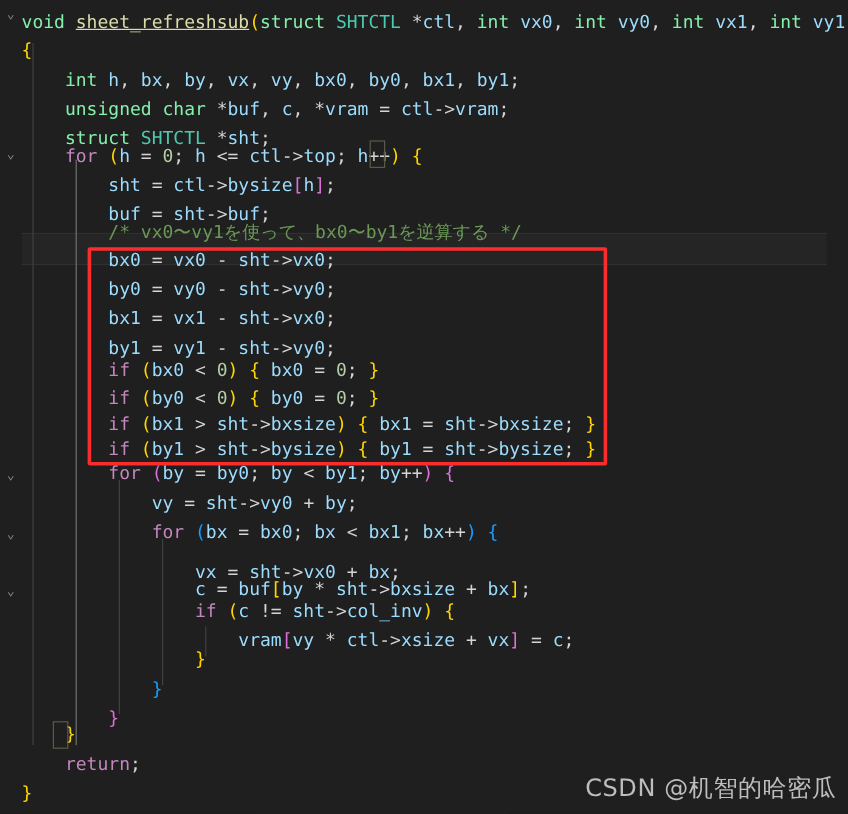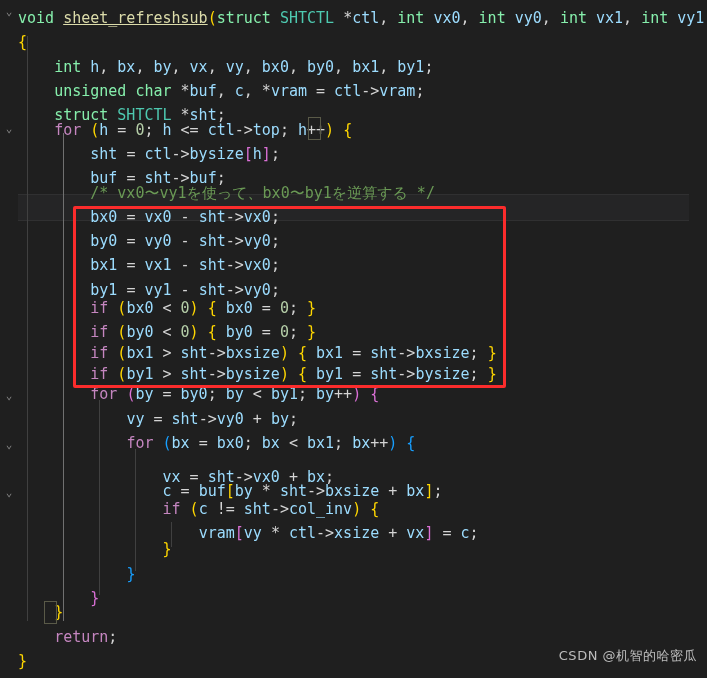--- a/index.html
+++ b/index.html
@@ -106,21 +106,21 @@
   .br1      { color: #da70d6; }
   .br2      { color: #179fff; }
   .cjk { font-family: "DejaVu Sans", "Liberation Sans", sans-serif; }
   
   #watermark {
     position: absolute;
     right: 10px;
     bottom: 10px;
     color: #bdbdbd;
     font-family: "DejaVu Sans", "Liberation Sans", sans-serif;
-    font-size: 13px;
+    font-size: 20px;
     letter-spacing: 0.5px;
     z-index: 8;
     user-select: none;
   }
 </style>
 </head>
 <body>
 
 <div id="editor">
 

